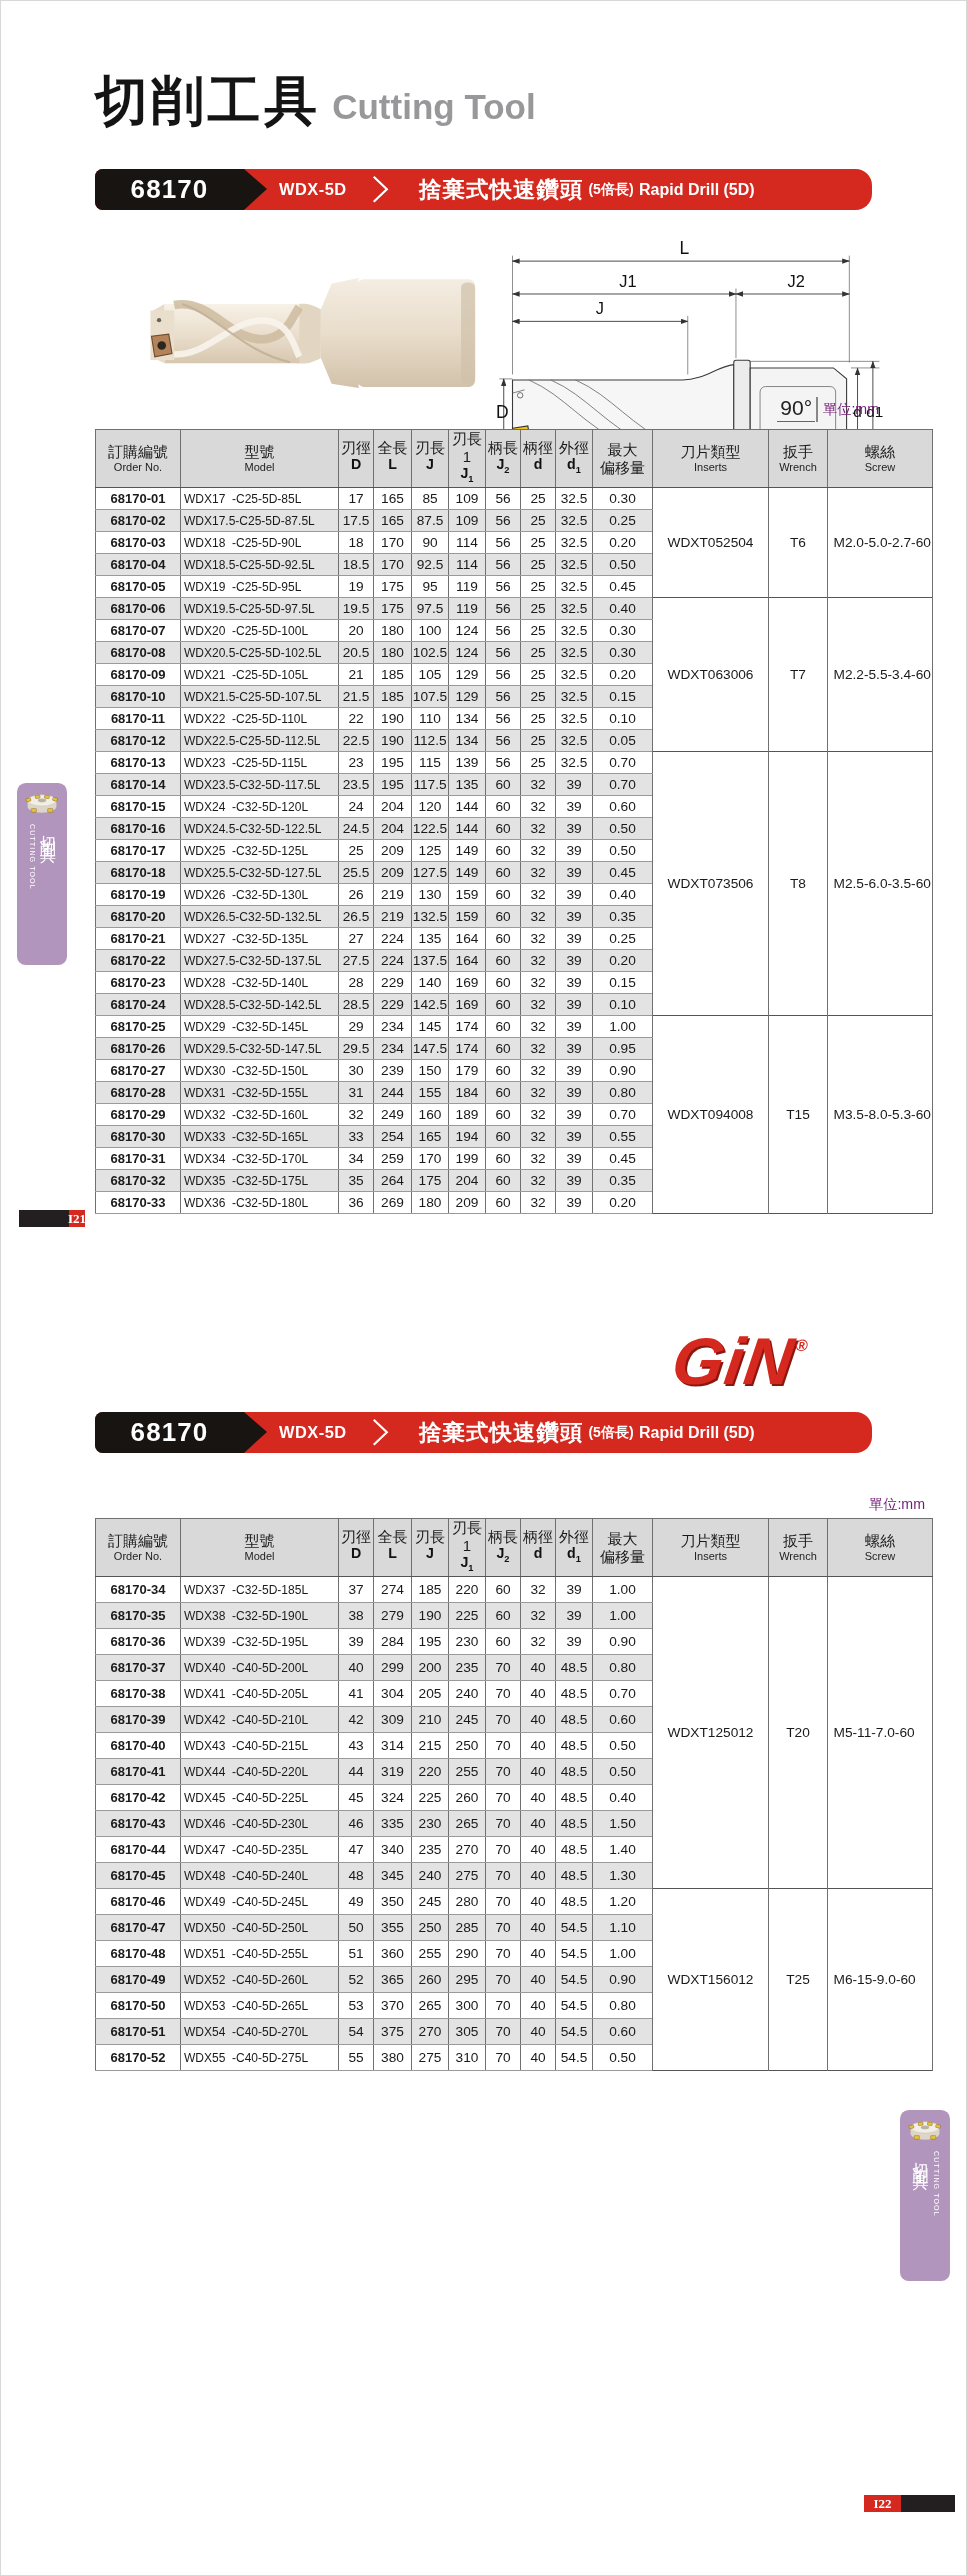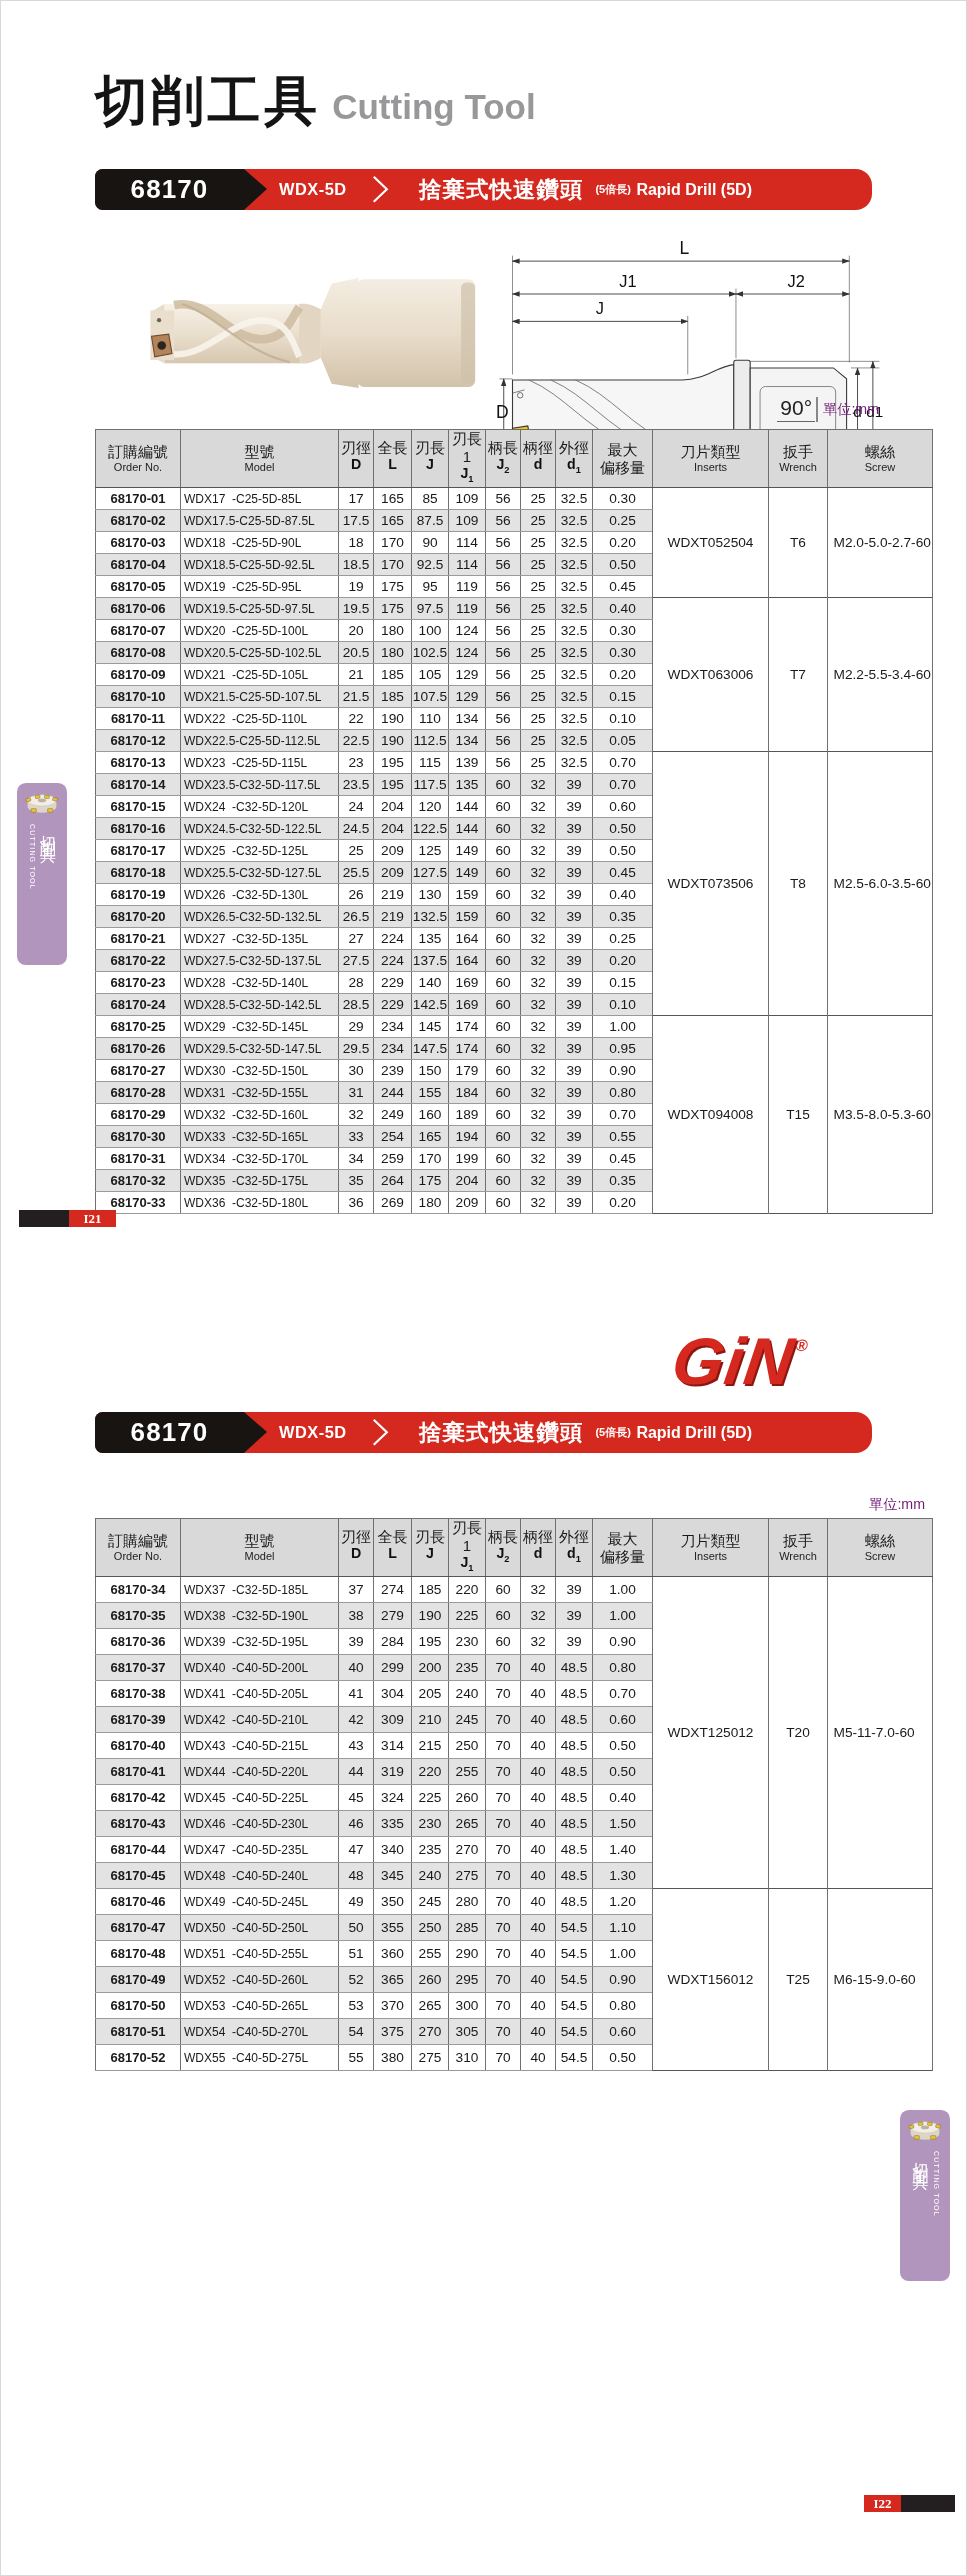--- a/index.html
+++ b/index.html
@@ -17,21 +17,21 @@
             border-radius:7.7px 16.4px 16.4px 7.7px; overflow:hidden; color:#fff; }
   .banner .flag { position:absolute; left:0; top:0; width:172px; height:41px; background:#171412;
                   clip-path:polygon(0 0, 149px 0, 172px 20px, 149px 41px, 0 41px);
                   display:flex; align-items:center; }
   .banner .flag .code { width:149px; text-align:center; font-size:26px; font-weight:700; letter-spacing:1.1px; }
   .banner .series { position:absolute; left:184px; top:0; height:41px; line-height:41px;
                     font-size:16.4px; font-weight:700; letter-spacing:0.5px; }
   .banner .chev { position:absolute; left:276px; top:6px; }
   .banner .btitle { position:absolute; left:324px; top:0; height:41px; display:flex; align-items:center; }
   .banner .btitle .zh { font-size:22.4px; font-weight:700; letter-spacing:1.1px; }
-  .banner .btitle .note { font-size:11px; font-weight:700; margin-left:12px; }
+  .banner .btitle .note { font-size:14px; font-weight:700; margin-left:5px; }
   .banner .btitle .en { font-size:16px; font-weight:700; margin-left:5.5px; }
 
   
   .unit-row { position:absolute; display:flex; align-items:center; }
   .angle { font-size:21px; color:#222; border-bottom:1.1px solid #666; padding:0 3.3px 1.1px 3.3px; }
   .vline { width:1.1px; height:25px; background:#888; margin:0 5.5px 0 1.1px; }
   .unit { font-size:14.2px; color:#701a75; }
 
   
   .cat-table { position:absolute; left:94px; width:838px; border-collapse:collapse;
@@ -672,21 +672,21 @@
           <td class="c6">60</td>
           <td class="c7">32</td>
           <td class="c8">39</td>
           <td class="c9">0.20</td>
         </tr>
       </tbody>
   </table>
 
   <div class="page-marker" style="left:18px;top:1209px;">
     <div class="bar" style="width:50px;"></div>
-    <div class="box" style="width:47px;">I21</div>
+    <div class="box" style="width:16px;">I21</div>
   </div>
 
   <div class="side-tab" style="left:16.4px;top:782px;height:182px;">
     <svg class="cutter" width="36" height="26" viewBox="0 0 70 50">
       <path d="M7,18 L7,30 C7,37 19,42 35,42 C51,42 63,37 63,30 L63,18 Z" fill="#ddd5c6"></path>
       <ellipse cx="35" cy="18" rx="28" ry="11" fill="#f2eee6" stroke="#c9c2b4" stroke-width="1"></ellipse>
       <ellipse cx="35" cy="18" rx="8" ry="3.5" fill="#b9b2a4"></ellipse>
       <rect x="4" y="14" width="9" height="6" rx="1" fill="#e8c43a" stroke="#8a6d1d" stroke-width="1" transform="rotate(-14 8 17)"></rect>
       <rect x="56" y="13" width="9" height="6" rx="1" fill="#e8c43a" stroke="#8a6d1d" stroke-width="1" transform="rotate(14 61 16)"></rect>
       <rect x="22" y="8" width="9" height="6" rx="1" fill="#e8c43a" stroke="#8a6d1d" stroke-width="1" transform="rotate(-6 26 11)"></rect>

